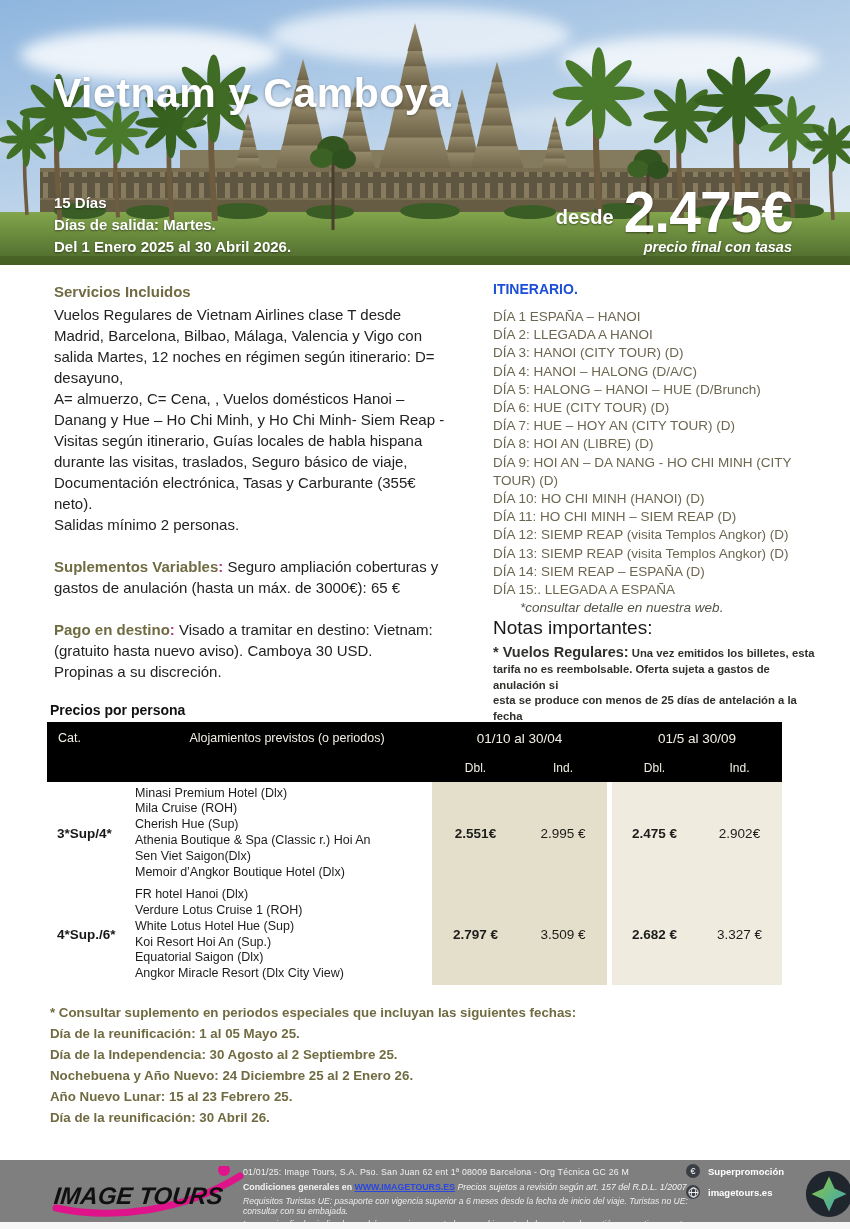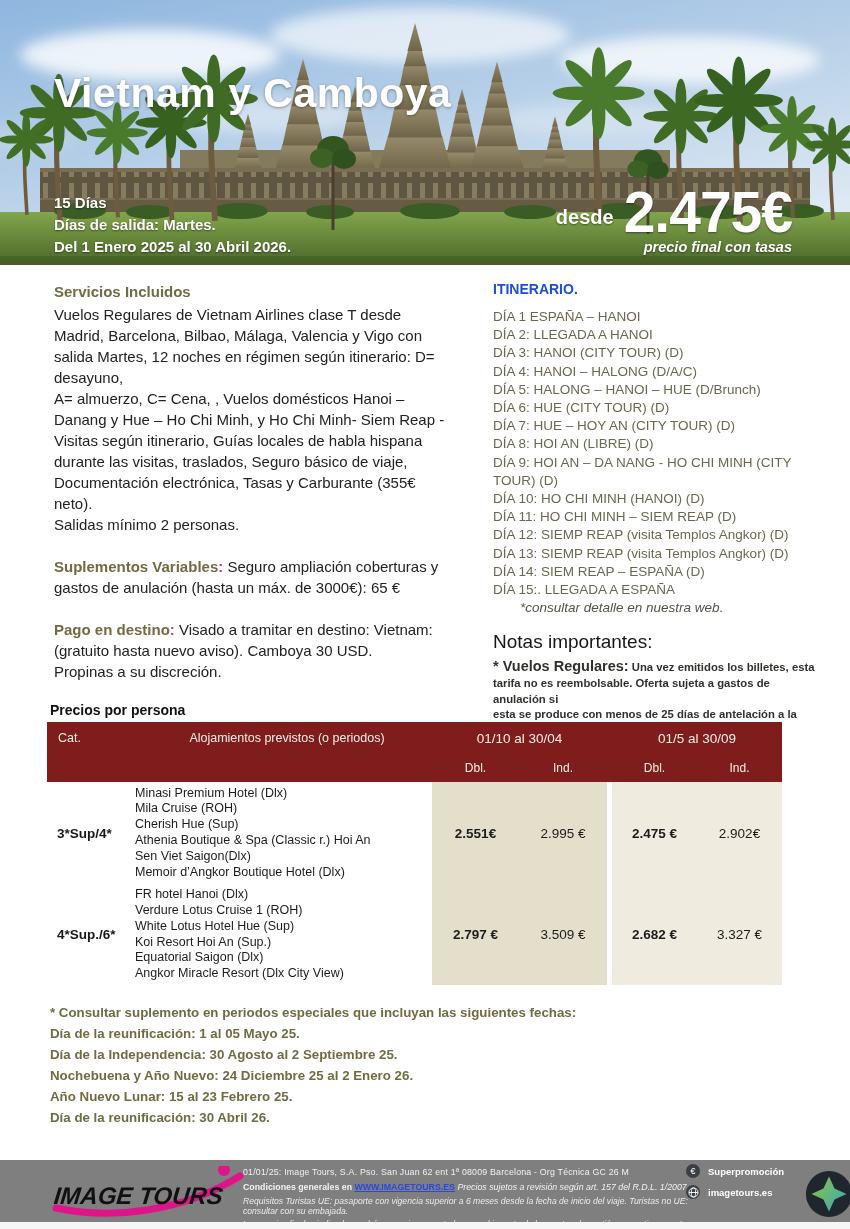--- a/index.html
+++ b/index.html
@@ -25,29 +25,29 @@
   .magenta { color:#bf3a87; font-weight:bold; }
   .svc-heading { font-size:15px; margin-bottom:2px; }
   .pre { white-space:pre-line; }
   .para { margin-top:21px; }
 
   .col-right { position:absolute; left:493px; top:281px; width:330px; }
   .itin-heading { font-size:14px; font-weight:bold; color:#1d4ed8; margin-bottom:11px; }
   .itin-days { color:#6c6751; font-size:13.5px; line-height:18.2px; }
   .itin-day { white-space:pre-line; }
   .itin-foot { color:#55524a; font-size:13.5px; font-style:italic; line-height:18.2px;margin-left:27px; }
-  .notes { margin-top:14px; }
+  .notes { margin-top:0; }
   .notes-heading { font-size:19px; color:#171717; margin-bottom:6px; }
   .notes-sub { font-size:14.5px; color:#30302c; }
   .notes-text { font-size:11.3px; color:#30302c; line-height:15.6px; white-space:pre-line;font-weight:bold; }
 
   
   .tbl-title { position:absolute; left:50px; top:702px; font-size:14px; font-weight:bold; color:#111111; }
   .tbl { position:absolute; left:47px; top:722px; width:735px; height:263px; font-size:13px; }
-  .tbl-head { position:absolute; left:0; top:0; width:735px; height:60px; background:#7f1d1d; color:#f3efe4; }
+  .tbl-head { position:absolute; left:0; top:0; width:735px; height:60px; background:#000000; color:#f3efe4; }
   .th-cat { position:absolute; left:11px; top:9px; font-size:12.5px; }
   .th-hotels { position:absolute; left:90px; top:9px; width:300px; text-align:center; font-size:12.5px; }
   .th-p1 { position:absolute; left:385px; top:9px; width:175px; text-align:center; font-size:13.5px; }
   .th-p2 { position:absolute; left:565px; top:9px; width:170px; text-align:center; font-size:13.5px; }
   .th-sub { position:absolute; top:39px; text-align:center; font-size:12px; }
   .sc1 { left:385px; width:87px; } .sc2 { left:472px; width:88px; }
   .sc3 { left:565px; width:85px; } .sc4 { left:650px; width:85px; }
   .bg-strip { position:absolute; top:60px; height:203px; }
   .bg1 { left:385px; width:175px; background:#e3dfca; }
   .bg2 { left:565px; width:170px; background:#efecdf; }

